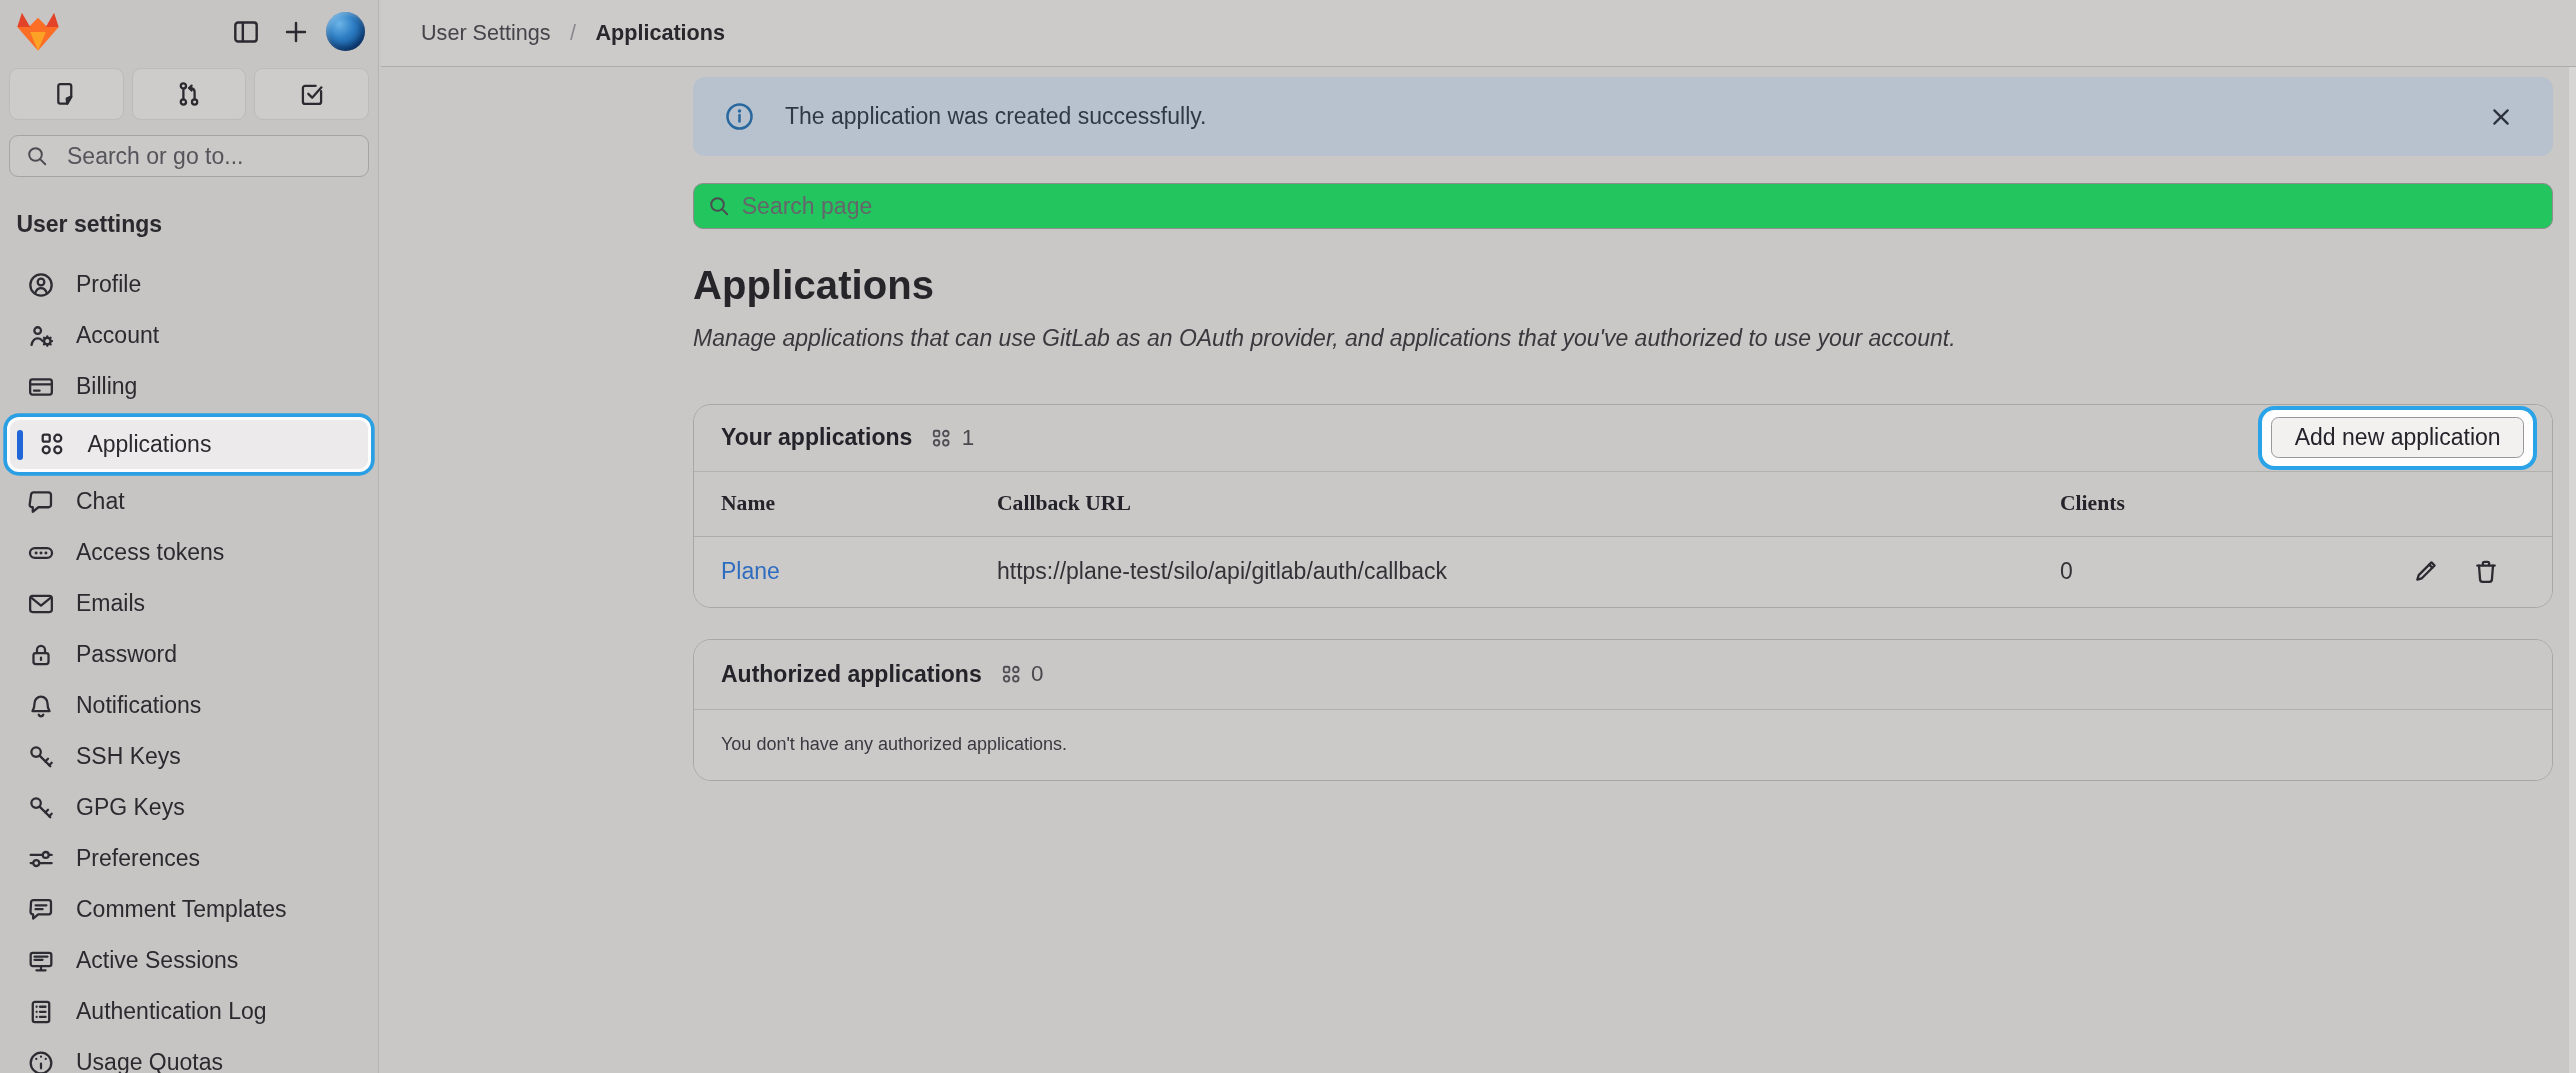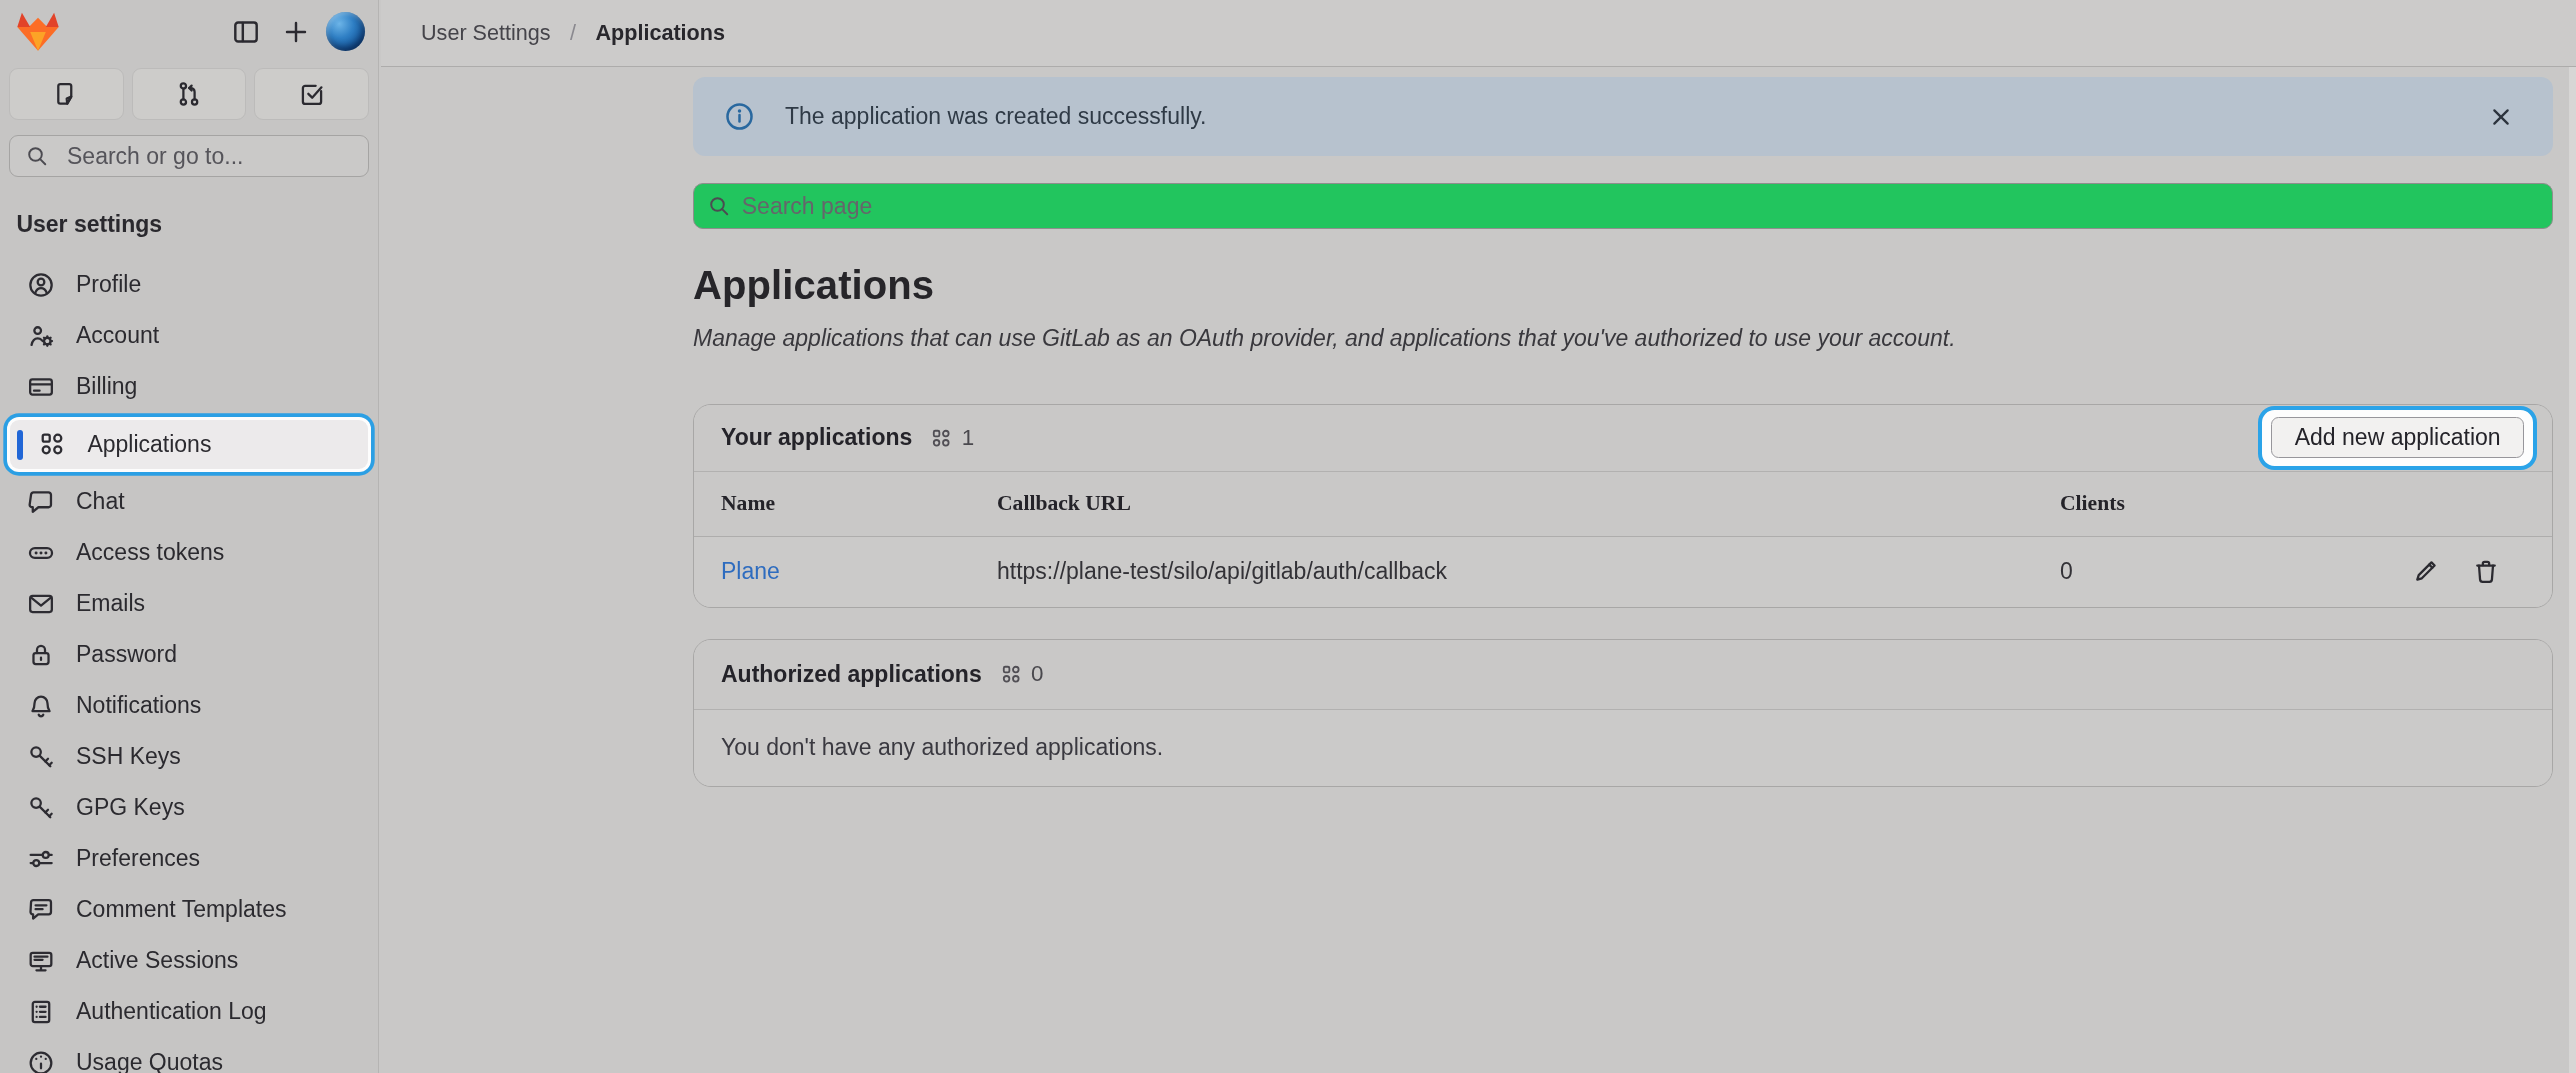--- a/index.html
+++ b/index.html
@@ -131,21 +131,21 @@
   .col-name { width:303px; padding-left:27px; flex:0 0 auto; }
   .col-url { flex:1; }
   .col-clients { width:246px; flex:0 0 auto; }
   .col-actions { width:246px; flex:0 0 auto; display:flex; justify-content:flex-end; gap:19.4px; padding-right:45px; }
   .rowlink { color:#2e6cbf; text-decoration:none; cursor:pointer; }
   .row-action { width:42px; height:42px; border:none; background:transparent; color:#2b2a30;
     display:flex; align-items:center; justify-content:center; border-radius:6px; cursor:pointer; }
   .row-action svg { width:28px; height:28px; }
   .card-body {
     border-top:1.5px solid #b2b1b0; background:#cbcac9;
-    padding:24px 27px 25px 27px; font-size:23px; color:#3a3940;
+    padding:24px 27px 25px 27px; font-size:18px; color:#3a3940;
   }
   .auth-header { height:69px; }
 
   .scroll-strip { position:absolute; right:0; top:67px; width:6.7px; height:1006px; background:#d7d6d5; }
 </style>
 </head>
 <body>
 
 <aside class="sidebar">
   <div class="sidebar-top">

